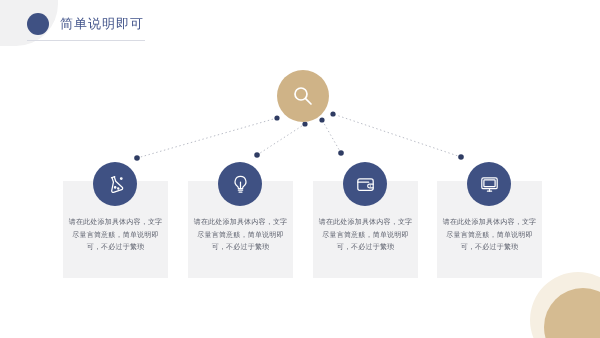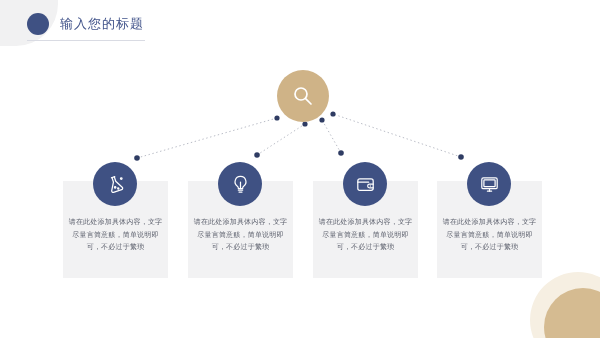--- a/index.html
+++ b/index.html
@@ -165,21 +165,21 @@
 
 <div id="slide">
 
   <div class="deco-tl-blob"></div>
   <div class="deco-br-ring"></div>
   <div class="deco-br-dot"></div>
 
   <div class="header">
     <div class="header-rule"></div>
     <div class="header-bullet"></div>
-    <div class="header-title">输入您的标题</div>
+    <div class="header-title">简单说明即可</div>
   </div>
 
   <svg class="connectors" viewBox="0 0 600 338" xmlns="http://www.w3.org/2000/svg">
     <g stroke="#b9bcc6" stroke-width="1" stroke-dasharray="1.4 2.6" fill="none">
       <line x1="137" y1="158" x2="277" y2="118"></line>
       <line x1="257" y1="155" x2="305" y2="124"></line>
       <line x1="341" y1="153" x2="322" y2="120"></line>
       <line x1="461" y1="157" x2="333" y2="114"></line>
     </g>
     <g fill="#2f3c63">

